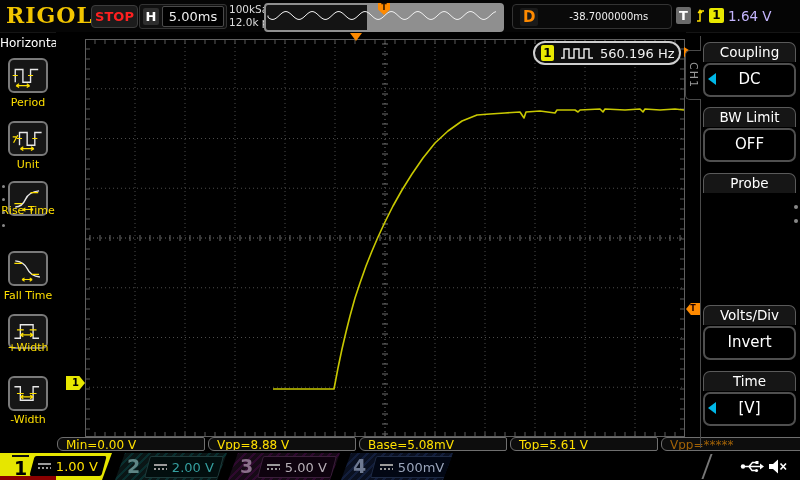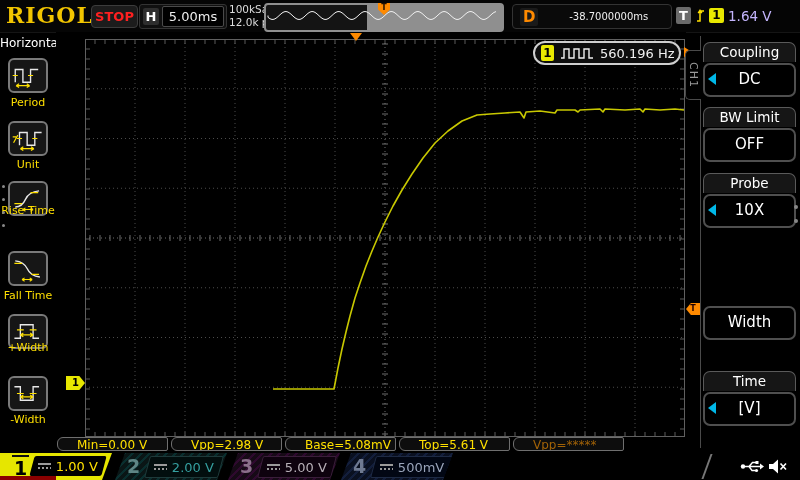--- a/index.html
+++ b/index.html
@@ -51,22 +51,22 @@
         line-height:16px;border-radius:2px;}
   #fval{color:#f0f0f0;font-size:13px;}
   #morearrow{position:absolute;left:628px;top:15px;width:0;height:0;border-top:5px solid transparent;
         border-bottom:5px solid transparent;border-left:8px solid #ff8a00;}
   #trigpos{position:absolute;left:294px;top:1px;width:0;height:0;border-left:6px solid transparent;
         border-right:6px solid transparent;border-top:8px solid #ff8a00;}
   #gndtag{position:absolute;left:10px;top:344px;width:19px;height:14px;background:#e8e800;color:#000;
         font-weight:bold;font-size:10px;text-align:center;line-height:14px;
         clip-path:polygon(0 0,70% 0,100% 50%,70% 100%,0 100%);}
   #measbar{position:absolute;left:1px;top:405px;display:flex;gap:3px;}
-  .meas{width:111px;height:14px;background:#0d0d0d;border:1px solid #6f6f6f;border-radius:6px 2px 2px 6px;
-        font-size:12px;line-height:14px;padding-left:19px;box-sizing:border-box;white-space:nowrap;overflow:hidden;}
+  .meas{width:148px;height:14px;background:#0d0d0d;border:1px solid #6f6f6f;border-radius:6px 2px 2px 6px;
+        font-size:12px;line-height:14px;padding-left:8px;box-sizing:border-box;white-space:nowrap;overflow:hidden;}
   #minline{position:absolute;left:2px;top:421px;width:108px;height:2px;background:#ffe000;}
   
   #rline{position:absolute;left:700px;top:36px;width:1px;height:412px;background:#4a4a4a;}
   #chtab{position:absolute;left:685px;top:50px;width:15px;height:48px;border:1px solid #4a4a4a;border-right:none;
         border-radius:5px 0 0 5px;background:#000;display:flex;align-items:center;justify-content:center;}
   #chtab div{writing-mode:vertical-rl;color:#999;font-size:11px;letter-spacing:1px;}
   .rgroup{position:absolute;left:703px;width:93px;}
   .rlab{height:19px;background:#161616;border:1px solid #5a5a5a;border-bottom:none;border-radius:7px 7px 0 0;
         color:#fff;font-size:13.5px;text-align:center;line-height:19px;}
   .rval{position:relative;height:30px;margin-top:1px;background:#000;border:2px solid #4f4f4f;border-radius:7px;
@@ -233,21 +233,21 @@
       <span id="fchan">1</span>
       <svg width="34" height="14">
         <path d="M1 12 H4 V3 H9 V12 H14 V3 H19 V12 H24 V3 H29 V12 H33" stroke="#f0f0f0" stroke-width="1.4" fill="none"></path>
       </svg>
       <span id="fval">560.196 Hz</span>
     </div>
     <div id="morearrow"></div>
     <div id="gndtag">1</div>
     <div id="measbar">
       <div class="meas" style="color: rgb(255, 224, 0);">Min=0.00 V</div>
-      <div class="meas" style="color: rgb(255, 224, 0);">Vpp=2.98 V</div>
+      <div class="meas" style="color: rgb(255, 224, 0);">Vpp=8.88 V</div>
       <div class="meas" style="color: rgb(255, 224, 0);">Base=5.08mV</div>
       <div class="meas" style="color: rgb(255, 224, 0);">Top=5.61 V</div>
       <div class="meas" style="color: #a16207;">Vpp=*****</div>
     </div>
     <div id="minline"></div>
   </div>
 
   <div id="rline"></div>
   <div id="chtab">
     <div>CH1</div>
@@ -257,24 +257,24 @@
   <div class="rgroup" style="top:42px">
     <div class="rlab">Coupling</div>
     <div class="rval"><span class="sel"></span><span>DC</span></div>
   </div>
   <div class="rgroup" style="top:107px">
     <div class="rlab">BW Limit</div>
     <div class="rval"><span>OFF</span></div>
   </div>
   <div class="rgroup" style="top:173px">
     <div class="rlab">Probe</div>
-    <div class="rval"><span class="sel"></span><span>10X</span></div>
   </div>
   <div class="rgroup" style="top:305px">
-    <div class="rval"><span>Width</span></div>
+    <div class="rlab">Volts/Div</div>
+    <div class="rval"><span>Invert</span></div>
   </div>
   <div class="rgroup" style="top:371px">
     <div class="rlab">Time</div>
     <div class="rval"><span class="sel"></span><span>[V]</span></div>
   </div>
   <div class="pdot" style="top:205px"></div>
   <div class="pdot" style="top:219px"></div>
 
   <div id="bottombar">
     <div class="chtab" id="tab1">

